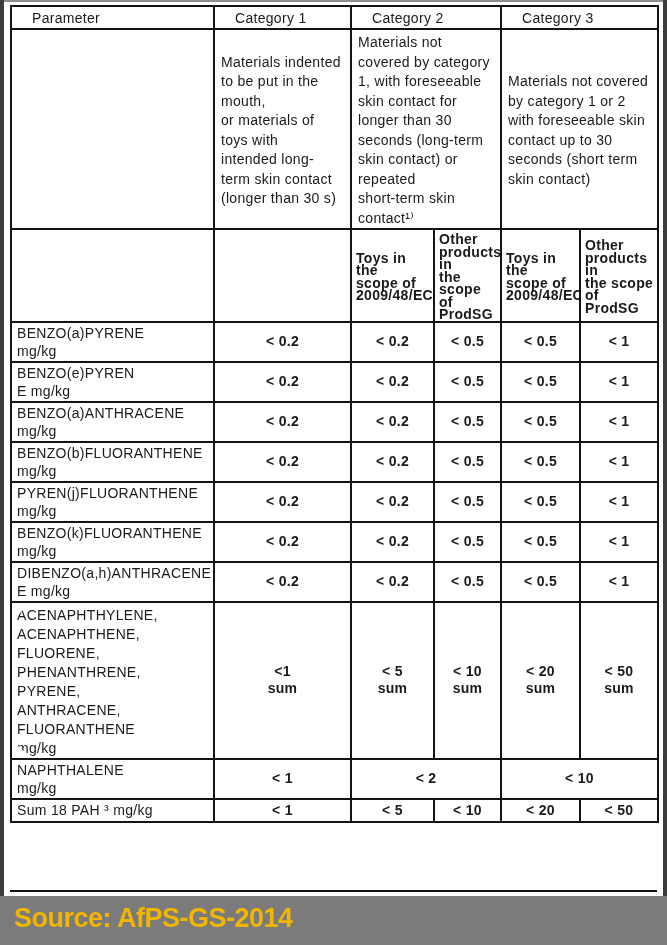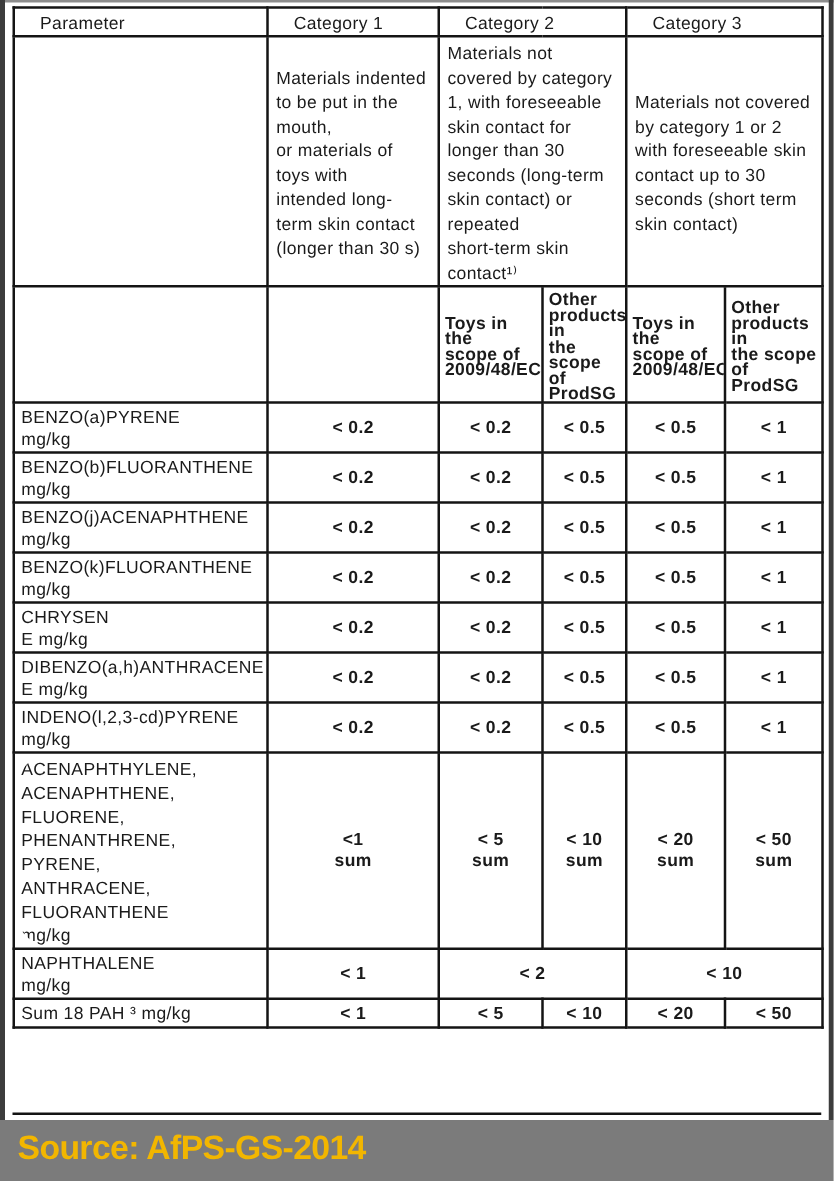--- a/index.html
+++ b/index.html
@@ -163,82 +163,82 @@
     <tr class="c-row">
       <td class="param">BENZO(a)PYRENE
 mg/kg</td>
       <td class="val">&lt; 0.2</td>
       <td class="val">&lt; 0.2</td>
       <td class="val">&lt; 0.5</td>
       <td class="val">&lt; 0.5</td>
       <td class="val">&lt; 1</td>
     </tr>
 
-
+    <tr class="c-row">
+      <td class="param">BENZO(e)PYREN
+E mg/kg</td>
+      <td class="val">&lt; 0.2</td>
+      <td class="val">&lt; 0.2</td>
+      <td class="val">&lt; 0.5</td>
+      <td class="val">&lt; 0.5</td>
+      <td class="val">&lt; 1</td>
+    </tr>
+
+    <tr class="c-row">
+      <td class="param">BENZO(a)ANTHRACENE
+mg/kg</td>
+      <td class="val">&lt; 0.2</td>
+      <td class="val">&lt; 0.2</td>
+      <td class="val">&lt; 0.5</td>
+      <td class="val">&lt; 0.5</td>
+      <td class="val">&lt; 1</td>
+    </tr>
 
     <tr class="c-row">
       <td class="param">BENZO(b)FLUORANTHENE
 mg/kg</td>
       <td class="val">&lt; 0.2</td>
       <td class="val">&lt; 0.2</td>
       <td class="val">&lt; 0.5</td>
       <td class="val">&lt; 0.5</td>
       <td class="val">&lt; 1</td>
     </tr>
 
     <tr class="c-row">
-      <td class="param">BENZO(j)ACENAPHTHENE
+      <td class="param">PYREN(j)FLUORANTHENE
 mg/kg</td>
       <td class="val">&lt; 0.2</td>
       <td class="val">&lt; 0.2</td>
       <td class="val">&lt; 0.5</td>
       <td class="val">&lt; 0.5</td>
       <td class="val">&lt; 1</td>
     </tr>
 
     <tr class="c-row">
       <td class="param">BENZO(k)FLUORANTHENE
 mg/kg</td>
       <td class="val">&lt; 0.2</td>
       <td class="val">&lt; 0.2</td>
       <td class="val">&lt; 0.5</td>
       <td class="val">&lt; 0.5</td>
       <td class="val">&lt; 1</td>
     </tr>
 
-    <tr class="c-row">
-      <td class="param">CHRYSEN
-E mg/kg</td>
-      <td class="val">&lt; 0.2</td>
-      <td class="val">&lt; 0.2</td>
-      <td class="val">&lt; 0.5</td>
-      <td class="val">&lt; 0.5</td>
-      <td class="val">&lt; 1</td>
-    </tr>
 
     <tr class="c-row">
       <td class="param">DIBENZO(a,h)ANTHRACENE
 E mg/kg</td>
       <td class="val">&lt; 0.2</td>
       <td class="val">&lt; 0.2</td>
       <td class="val">&lt; 0.5</td>
       <td class="val">&lt; 0.5</td>
       <td class="val">&lt; 1</td>
     </tr>
 
 
-    <tr class="c-row">
-      <td class="param">INDENO(l,2,3-cd)PYRENE
-mg/kg</td>
-      <td class="val">&lt; 0.2</td>
-      <td class="val">&lt; 0.2</td>
-      <td class="val">&lt; 0.5</td>
-      <td class="val">&lt; 0.5</td>
-      <td class="val">&lt; 1</td>
-    </tr>
 
     <tr class="tall-row">
       <td class="param-tall">ACENAPHTHYLENE,
 ACENAPHTHENE,
 FLUORENE,
 PHENANTHRENE,
 PYRENE,
 ANTHRACENE,
 FLUORANTHENE
 mg/kg</td>

